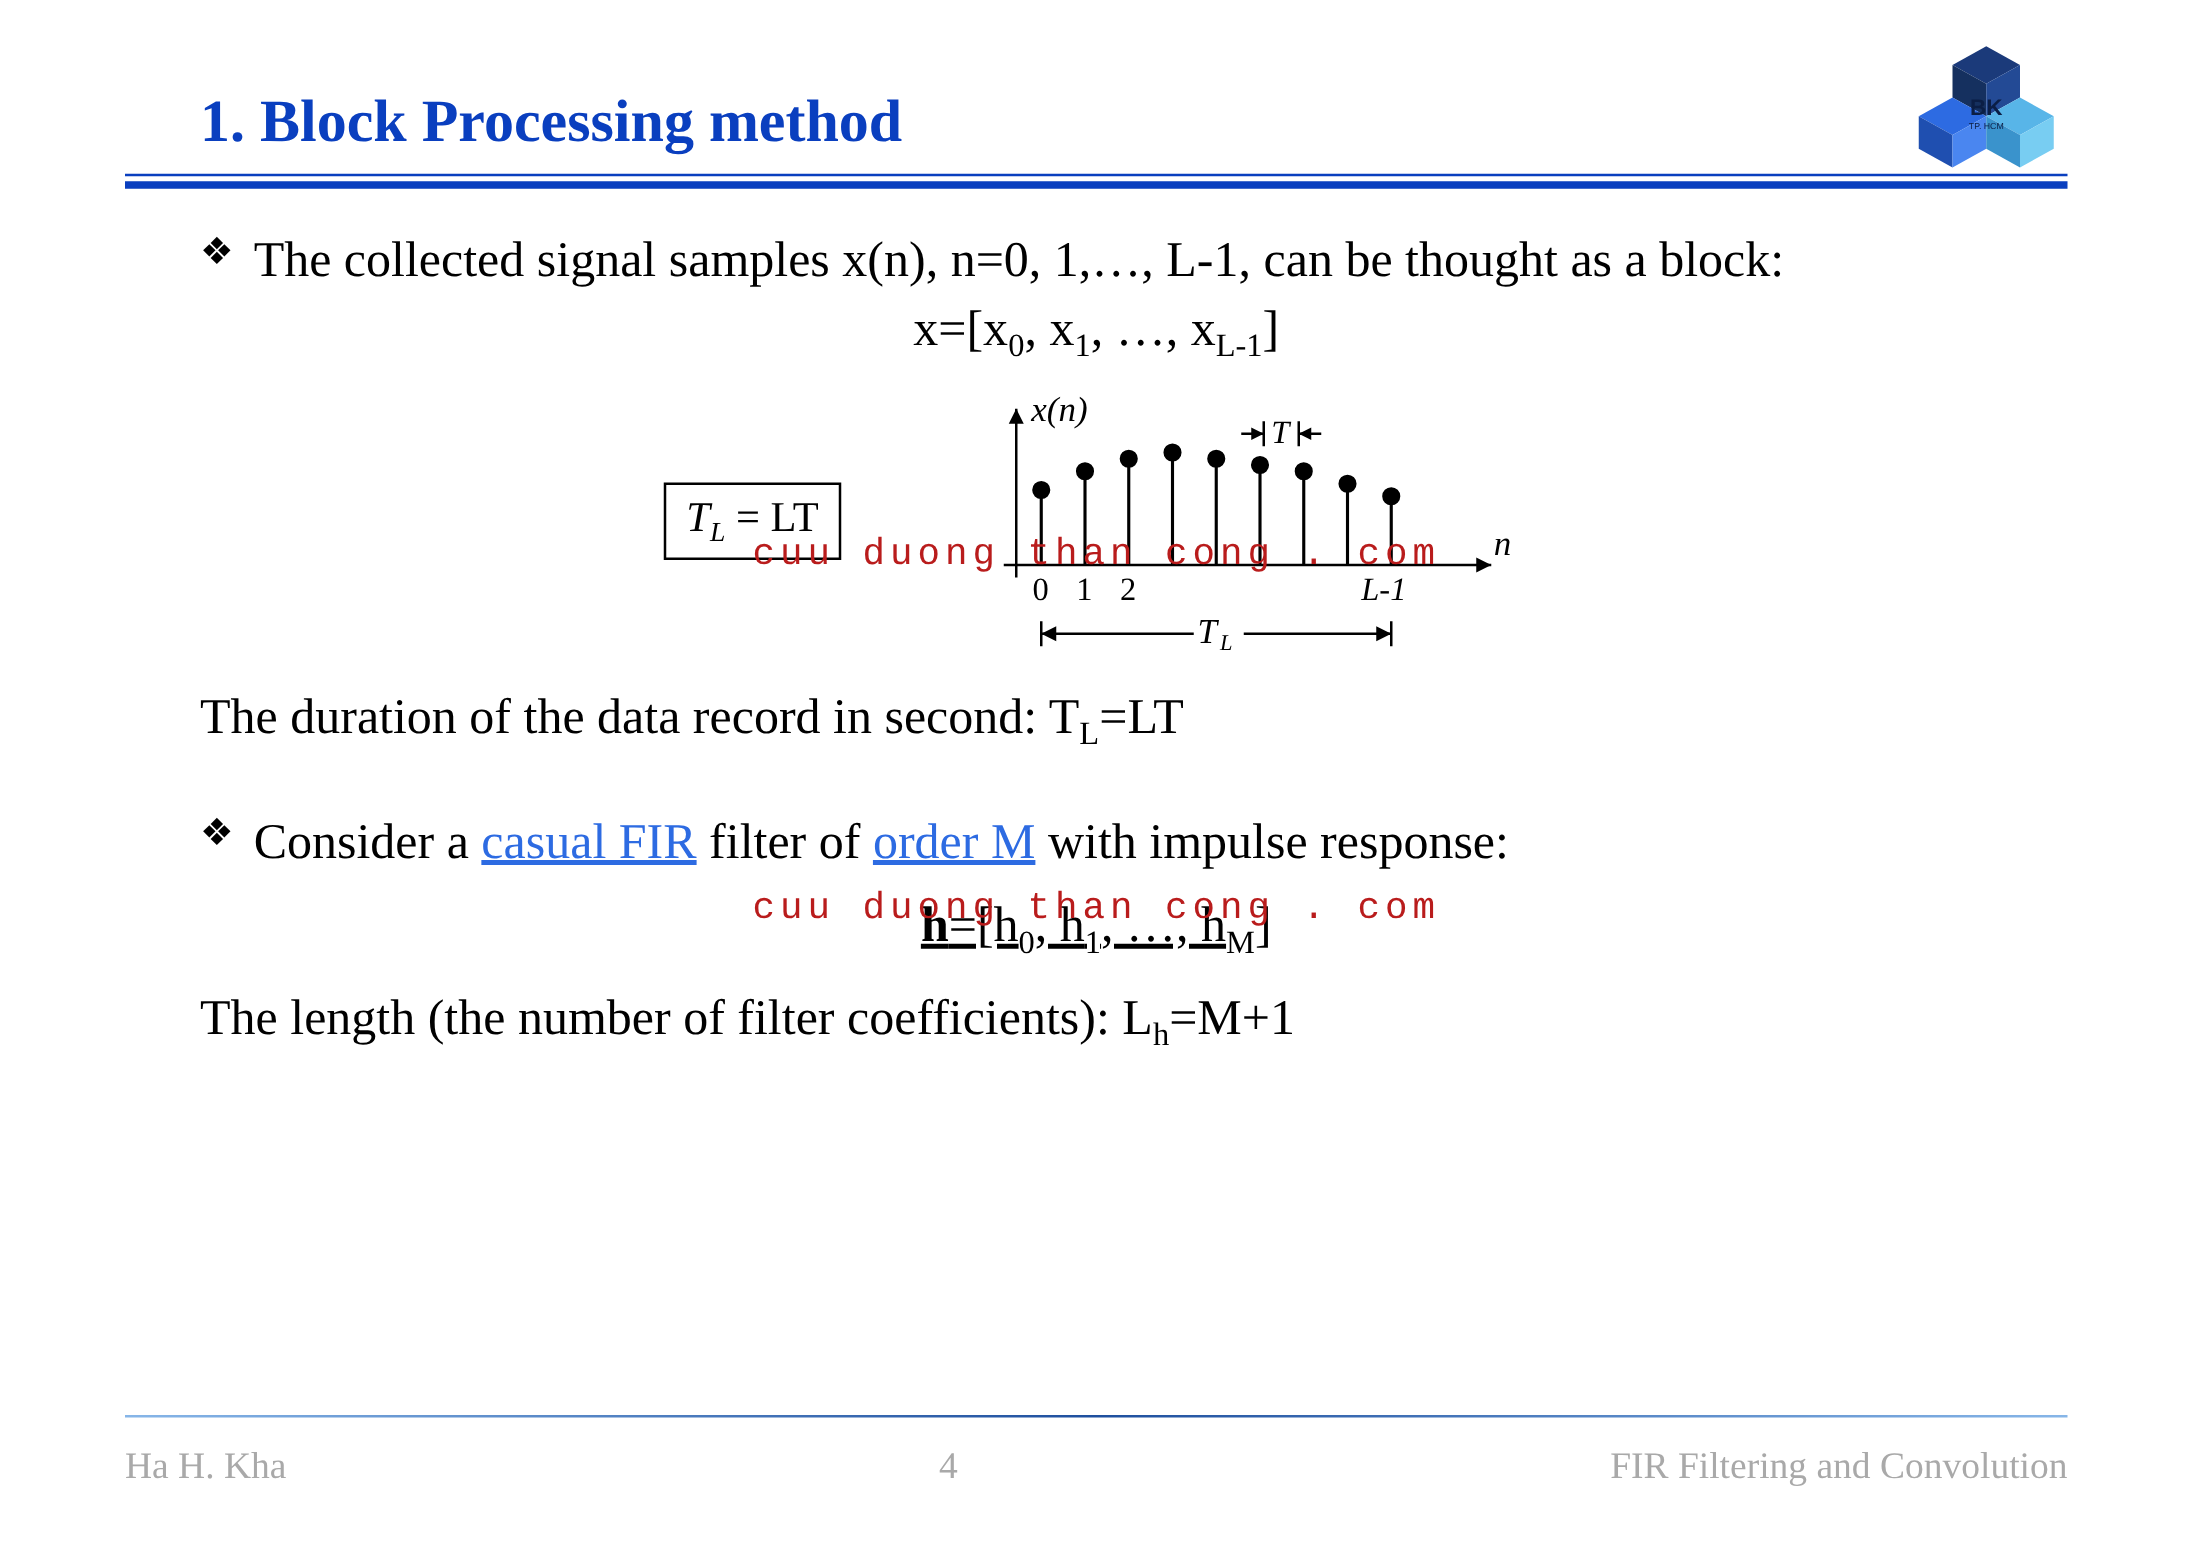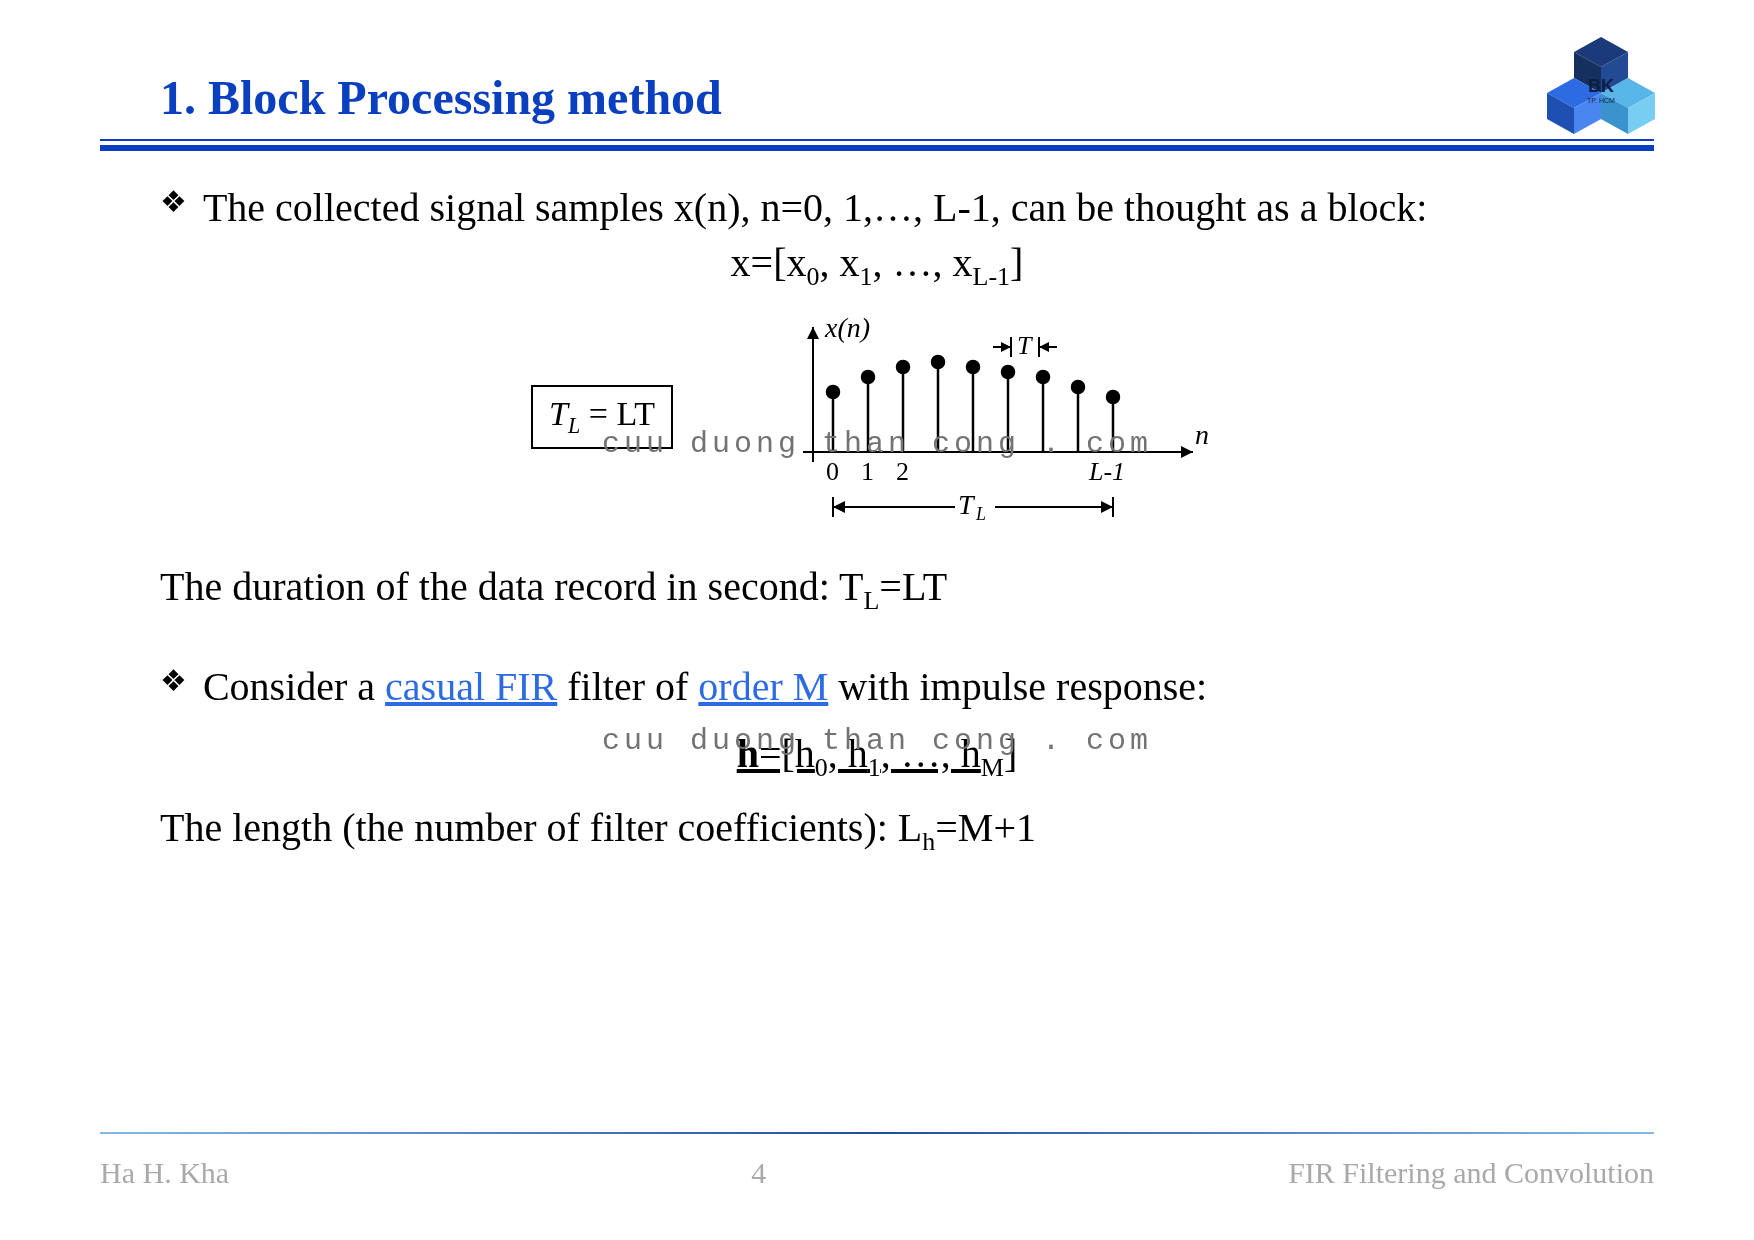--- a/index.html
+++ b/index.html
@@ -37,21 +37,21 @@
     width: 100%;
   }
   .title-underline .line-thick {
     height: 6px;
     background: #0a3fbf;
     width: 100%;
     margin-top: 4px;
   }
   .logo {
     position: absolute;
-    right: 88px;
+    right: 100px;
     top: 35px;
     width: 130px;
     height: 115px;
     text-decoration: underline;
   }
   .content {
     padding: 0 60px 0 60px;
   }
   .bullet {
     display: flex;
@@ -76,21 +76,21 @@
     text-align: center;
     font-size: 40px;
     font-family: Georgia, serif;
     margin: 6px 0;
   }
   .blue-text {
     color: #2d6be2;
     text-decoration: underline;
   }
   .watermark {
-    color: #737373;
+    color: #b91c1c;
     font-family: 'Courier New', monospace;
     font-size: 30px;
     letter-spacing: 4px;
     pointer-events: none;
   }
   .watermark.abs {
     position: absolute;
     left: 50%;
     transform: translateX(-50%);
   }
@@ -233,21 +233,21 @@
           <line x1="350" y1="185" x2="350" y2="205" stroke="#000" stroke-width="2"></line>
           <rect x="192" y="178" width="40" height="30" fill="#fff"></rect>
           <text x="195" y="202" font-style="italic" font-family="Times New Roman" font-size="28">T</text>
           <text x="213" y="208" font-style="italic" font-family="Times New Roman" font-size="18">L</text>
         </svg>
       </div>
 
       <div class="watermark abs" style="top:115px;">cuu duong than cong . com</div>
     </div>
 
-    <div class="body-text" style="margin-top:38px;">
+    <div class="body-text" style="margin-top:24px;">
       <span>The duration of the data record in second: T</span><sub>L</sub><span>=LT</span>
     </div>
 
     <div class="bullet" style="margin-top:42px;">
       <span class="bullet-icon">❖</span>
       <span class="body-text">
         <span>Consider a </span><span class="blue-text">casual FIR</span><span> filter of </span><span class="blue-text">order M</span><span> with impulse response:</span>
       </span>
     </div>
 

